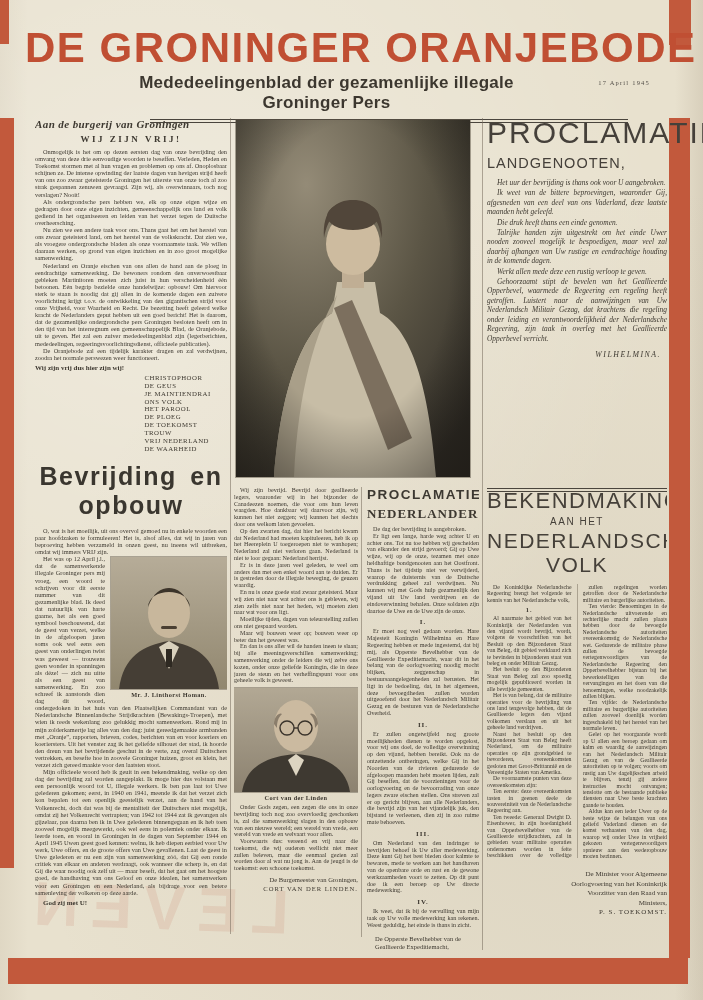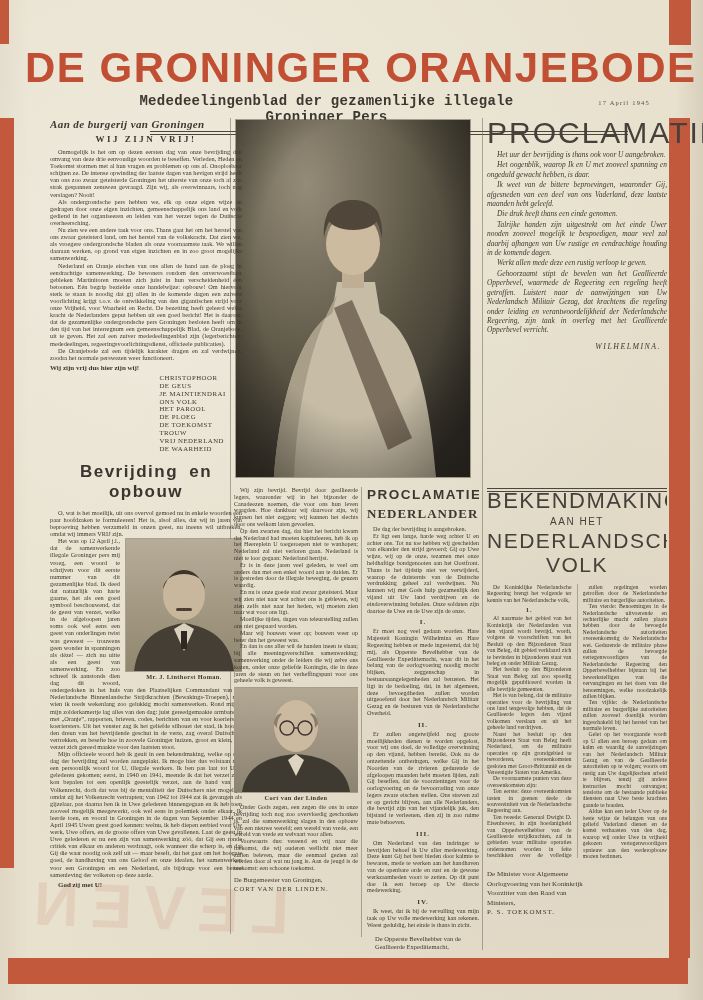--- a/index.html
+++ b/index.html
@@ -9,51 +9,51 @@
             radial-gradient(circle at 85% 75%, rgba(125,108,82,.10), transparent 60%),
             linear-gradient(90deg, rgba(120,100,75,.08), transparent 4%, transparent 96%, rgba(120,100,75,.14));
           overflow:hidden; font-family:"Liberation Serif", serif; color:#3d3830; }
   .bar { position:absolute; background:#c2593c; }
   .bar-top-left  { left:0; top:0; width:9px; height:44px; }
   .bar-top-right { right:12px; top:0; width:22px; height:45px; }
   .bar-left      { left:0; top:118px; width:14px; height:750px; }
   .bar-right     { right:13px; top:118px; width:21px; height:840px; }
   .bar-bottom    { left:8px; top:958px; width:680px; height:26px; }
 
-  .masthead { position:absolute; left:25px; right:25px; top:44px; }
+  .masthead { position:absolute; left:25px; right:25px; top:24px; }
   .title { font-family:"Liberation Sans", sans-serif; font-weight:bold; font-size:42px;
            color:#c04f33; text-align:center; letter-spacing:1.5px; margin:0; white-space:nowrap; }
   .subrow { position:relative; margin-top:1px; }
-  .subtitle { font-family:Liberation Mono, monospace; font-weight:bold; font-size:14px;
+  .subtitle { font-family:Liberation Sans, sans-serif; font-weight:bold; font-size:17px;
               color:#3c372f; text-align:center; margin:0 140px 0 90px; letter-spacing:.3px; }
   .issue-date { position:absolute; right:28px; top:6px; font-size:6.5px; letter-spacing:1.2px; color:#55504a; }
   .double-rule { margin:6px 0 0 125px; width:478px; border-top:1.2px solid #4a453d;
                  border-bottom:1px solid #4a453d; height:2px; }
 
   section { position:absolute; }
-  .colA { left:50px; top:118px; width:192px; height:838px; overflow:hidden; }
+  .colA { left:35px; top:118px; width:192px; height:838px; overflow:hidden; }
   .colB { left:234px; top:487px; width:124px; height:466px; overflow:hidden; }
   .colC { left:367px; top:487px; width:112px; height:466px; overflow:hidden; }
   .colD-top { left:487px; top:116px; width:180px; height:366px; }
   .colD-bottom { left:487px; top:488px; width:180px; height:466px; overflow:hidden; }
 
   .vrule { position:absolute; width:1px; background:rgba(118,108,92,.55); }
   .v1 { left:230px; top:118px; height:816px; }
   .v2 { left:361px; top:487px; height:450px; }
   .v3 { left:482px; top:118px; height:832px; }
 
   .kicker { font-style:italic; font-weight:bold; font-size:11px; letter-spacing:.4px; margin:0 0 4px; }
   .headline-sm { text-align:center; font-weight:bold; font-size:9px; letter-spacing:2.5px; margin:0 0 4px; }
   .colA .flow p, .colA p.lead { margin:0; text-indent:8px; text-align:justify;
                                 font-size:6.3px; line-height:7.1px; }
   .center-strong { text-align:left; font-weight:bold; font-size:7px; margin:3px 0 2px; }
   .paper-list { margin:2px 0 6px 57%; font-size:6.8px; line-height:7.9px; letter-spacing:.5px; }
-  .headline-lg { font-family:"Liberation Sans", sans-serif; font-weight:bold; font-size:17px;
+  .headline-lg { font-family:"Liberation Sans", sans-serif; font-weight:bold; font-size:25px;
                  letter-spacing:1.5px; word-spacing:5px; text-align:center; color:#3a362f; margin:9px 0 7px; }
-  .sig-block { text-align:left; font-size:7px; line-height:9px; margin-top:4px; }
+  .sig-block { text-align:right; font-size:7px; line-height:9px; margin-top:4px; }
   .sig-block :last-child { letter-spacing:1px; }
 
   .photo-box { background:#9c9280; box-shadow:0 0 0 1px rgba(90,82,68,.45); }
   .photo-box svg { display:block; }
   .caption { text-align:center; font-size:6.3px; font-weight:bold; letter-spacing:.4px;
              margin-top:2px; background:transparent; }
   .photo-homan { float:right; width:116px; margin:2px 0 3px 6px; background:transparent; box-shadow:none; }
   .photo-homan svg { box-shadow:0 0 0 1px rgba(90,82,68,.45); }
   .photo-cort { width:124px; margin:4px 0 3px; background:transparent; box-shadow:none; }
   .photo-cort svg { box-shadow:0 0 0 1px rgba(90,82,68,.45); }
@@ -260,23 +260,23 @@
     <div class="sig-block">
         <div>De Opperste Bevelhebber van de</div>
         <div>Geallieerde Expeditiemacht,</div>
         <div>De Generaal,</div>
         <div>DWIGHT D. EISENHOWER.</div>
       </div>
   </section>
 
   <section class="colD-top">
     <h2 class="proc-title">PROCLAMATIE</h2>
+    <div class="salutation">LANDGENOOTEN,</div>
     <div class="flow">
         <p>Het uur der bevrijding is thans ook voor U aangebroken.</p>
-        <p>Het oogenblik, waarop Ik en U met zooveel spanning en ongeduld gewacht hebben, is daar.</p>
         <p>Ik weet van de bittere beproevingen, waaronder Gij, afgesneden van een deel van ons Vaderland, deze laatste maanden hebt geleefd.</p>
         <p>Die druk heeft thans een einde genomen.</p>
         <p>Talrijke handen zijn uitgestrekt om het einde Uwer nooden zooveel mogelijk te bespoedigen, maar veel zal daarbij afhangen van Uw rustige en eendrachtige houding in de komende dagen.</p>
         <p>Werkt allen mede deze een rustig verloop te geven.</p>
         <p>Gehoorzaamt stipt de bevelen van het Geallieerde Opperbevel, waarmede de Regeering een regeling heeft getroffen. Luistert naar de aanwijzingen van Uw Nederlandsch Militair Gezag, dat krachtens die regeling onder leiding en verantwoordelijkheid der Nederlandsche Regeering, zijn taak in overleg met het Geallieerde Opperbevel verricht.</p>
       </div>
     <div class="sig-right">WILHELMINA.</div>
     <div class="rule-bottom"></div>
   </section>
 

